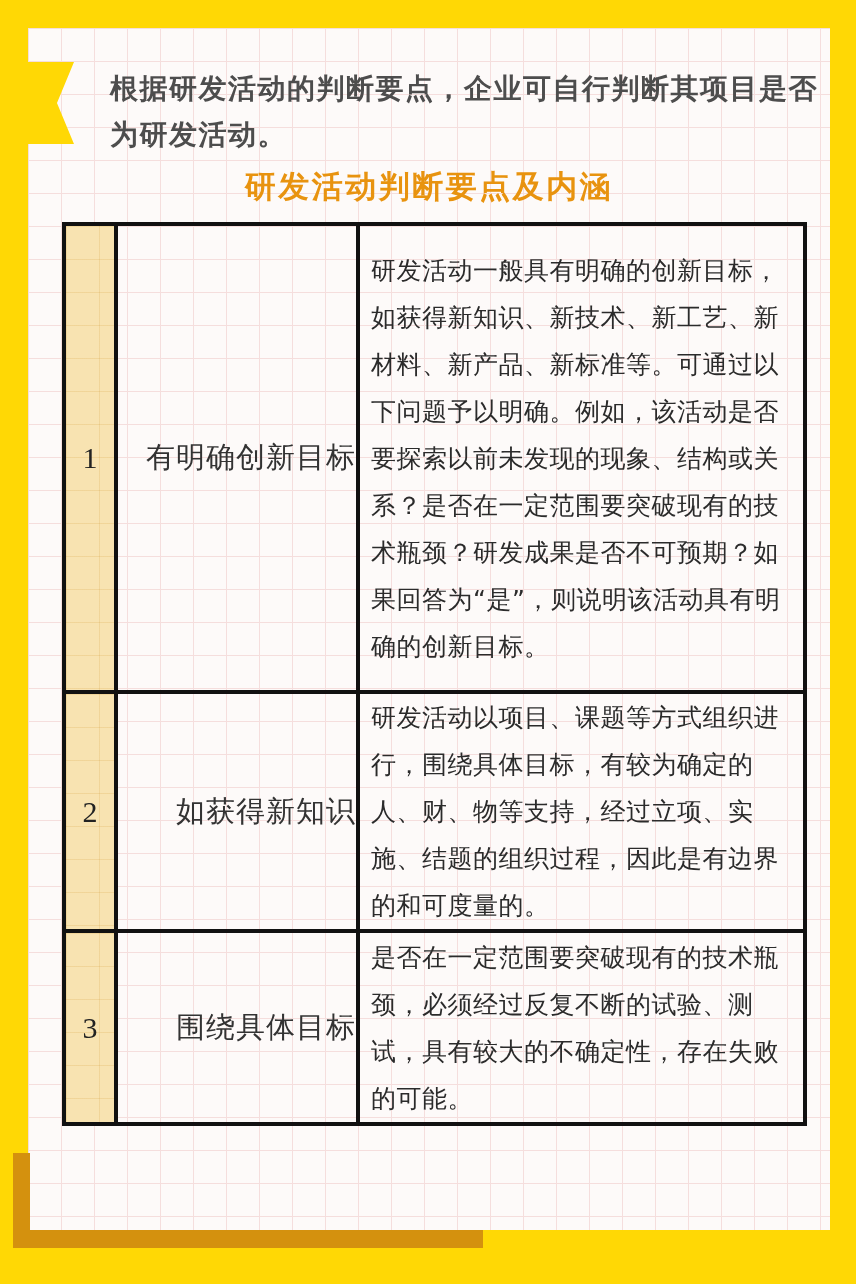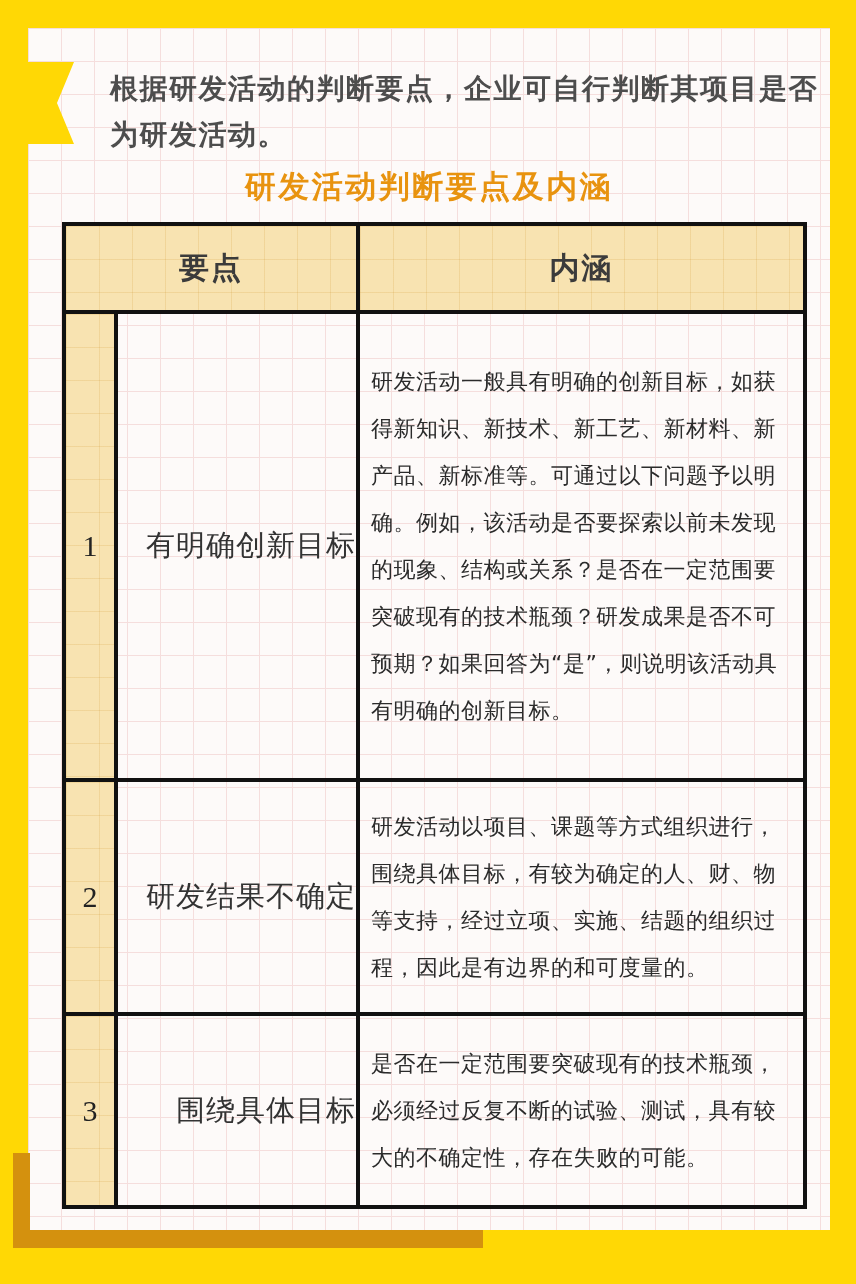--- a/index.html
+++ b/index.html
@@ -58,21 +58,21 @@
   }
   td.num {
     font-family:"Liberation Serif","DejaVu Serif",serif;
     font-size:30px; color:#222; text-align:center; vertical-align:middle;
   }
   td.key {
     font-size:29px; color:#333; text-align:right; vertical-align:middle;
     letter-spacing:1px;
   }
   td.body {
-    font-size:22px; color:#2B2B2B; vertical-align:middle;
+    font-size:25px; color:#2B2B2B; vertical-align:middle;
     line-height:47px; padding:0 11px; letter-spacing:0.5px;
   }
   tr.r1 { height:468px; }
   tr.r2 { height:234px; }
   tr.r3 { height:193px; }
 </style>
 </head>
 <body>
 
 <div class="card"></div>
@@ -83,32 +83,28 @@
 <div class="intro">根据研发活动的判断要点，企业可自行判断其项目是否为研发活动。</div>
 <div class="title">研发活动判断要点及内涵</div>
 
 <table class="points">
   <colgroup>
       <col class="c-num">
       <col class="c-key">
       <col class="c-body">
     </colgroup>
   <tbody>
-      <tr class="head">
-    <th class="tan" colspan="2">要点</th>
-    <th class="tan">内涵</th>
-  </tr>
   <tr class="r1">
     <td class="num tan">1</td>
     <td class="key">有明确创新目标</td>
     <td class="body">研发活动一般具有明确的创新目标，如获得新知识、新技术、新工艺、新材料、新产品、新标准等。可通过以下问题予以明确。例如，该活动是否要探索以前未发现的现象、结构或关系？是否在一定范围要突破现有的技术瓶颈？研发成果是否不可预期？如果回答为“是”，则说明该活动具有明确的创新目标。</td>
   </tr>
   <tr class="r2">
     <td class="num tan">2</td>
-    <td class="key">研发结果不确定</td>
+    <td class="key">如获得新知识</td>
     <td class="body">研发活动以项目、课题等方式组织进行，围绕具体目标，有较为确定的人、财、物等支持，经过立项、实施、结题的组织过程，因此是有边界的和可度量的。</td>
   </tr>
   <tr class="r3">
     <td class="num tan">3</td>
     <td class="key">围绕具体目标</td>
     <td class="body">是否在一定范围要突破现有的技术瓶颈，必须经过反复不断的试验、测试，具有较大的不确定性，存在失败的可能。</td>
   </tr>
 </tbody>
   </table>
 

